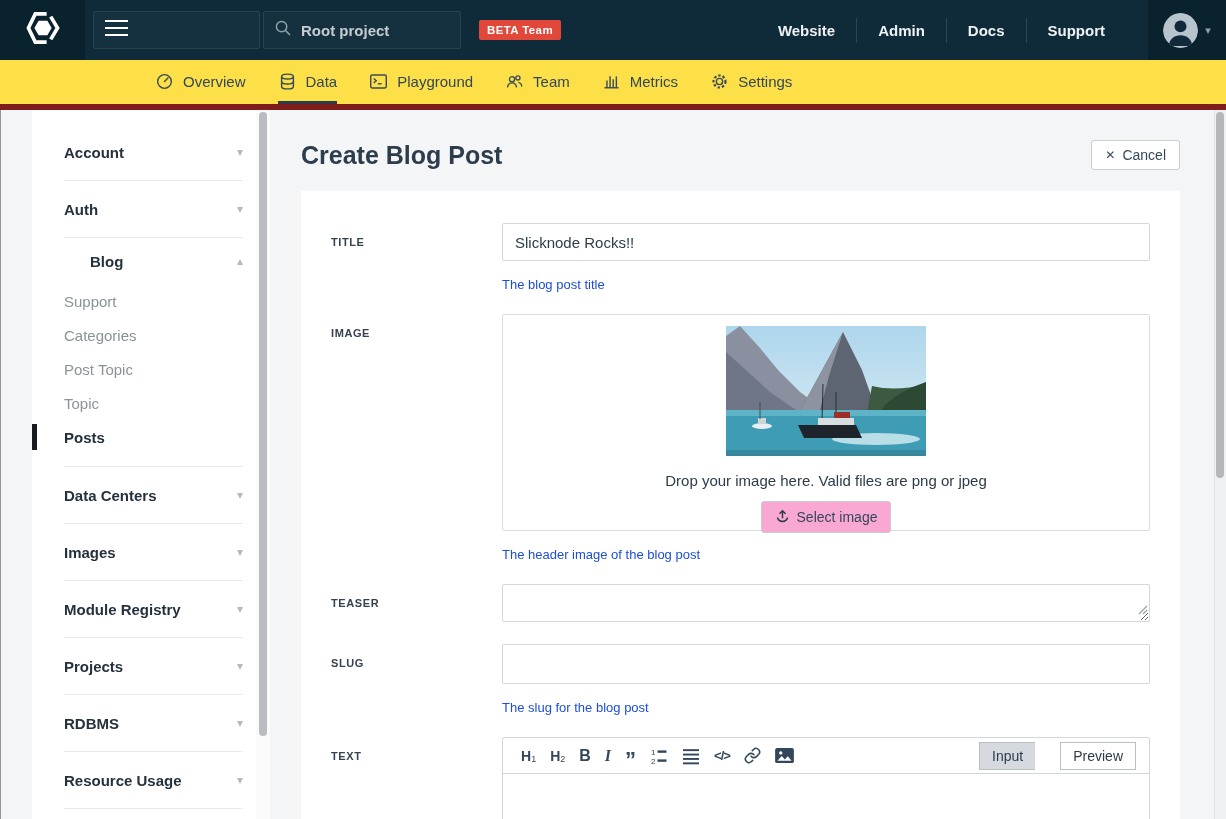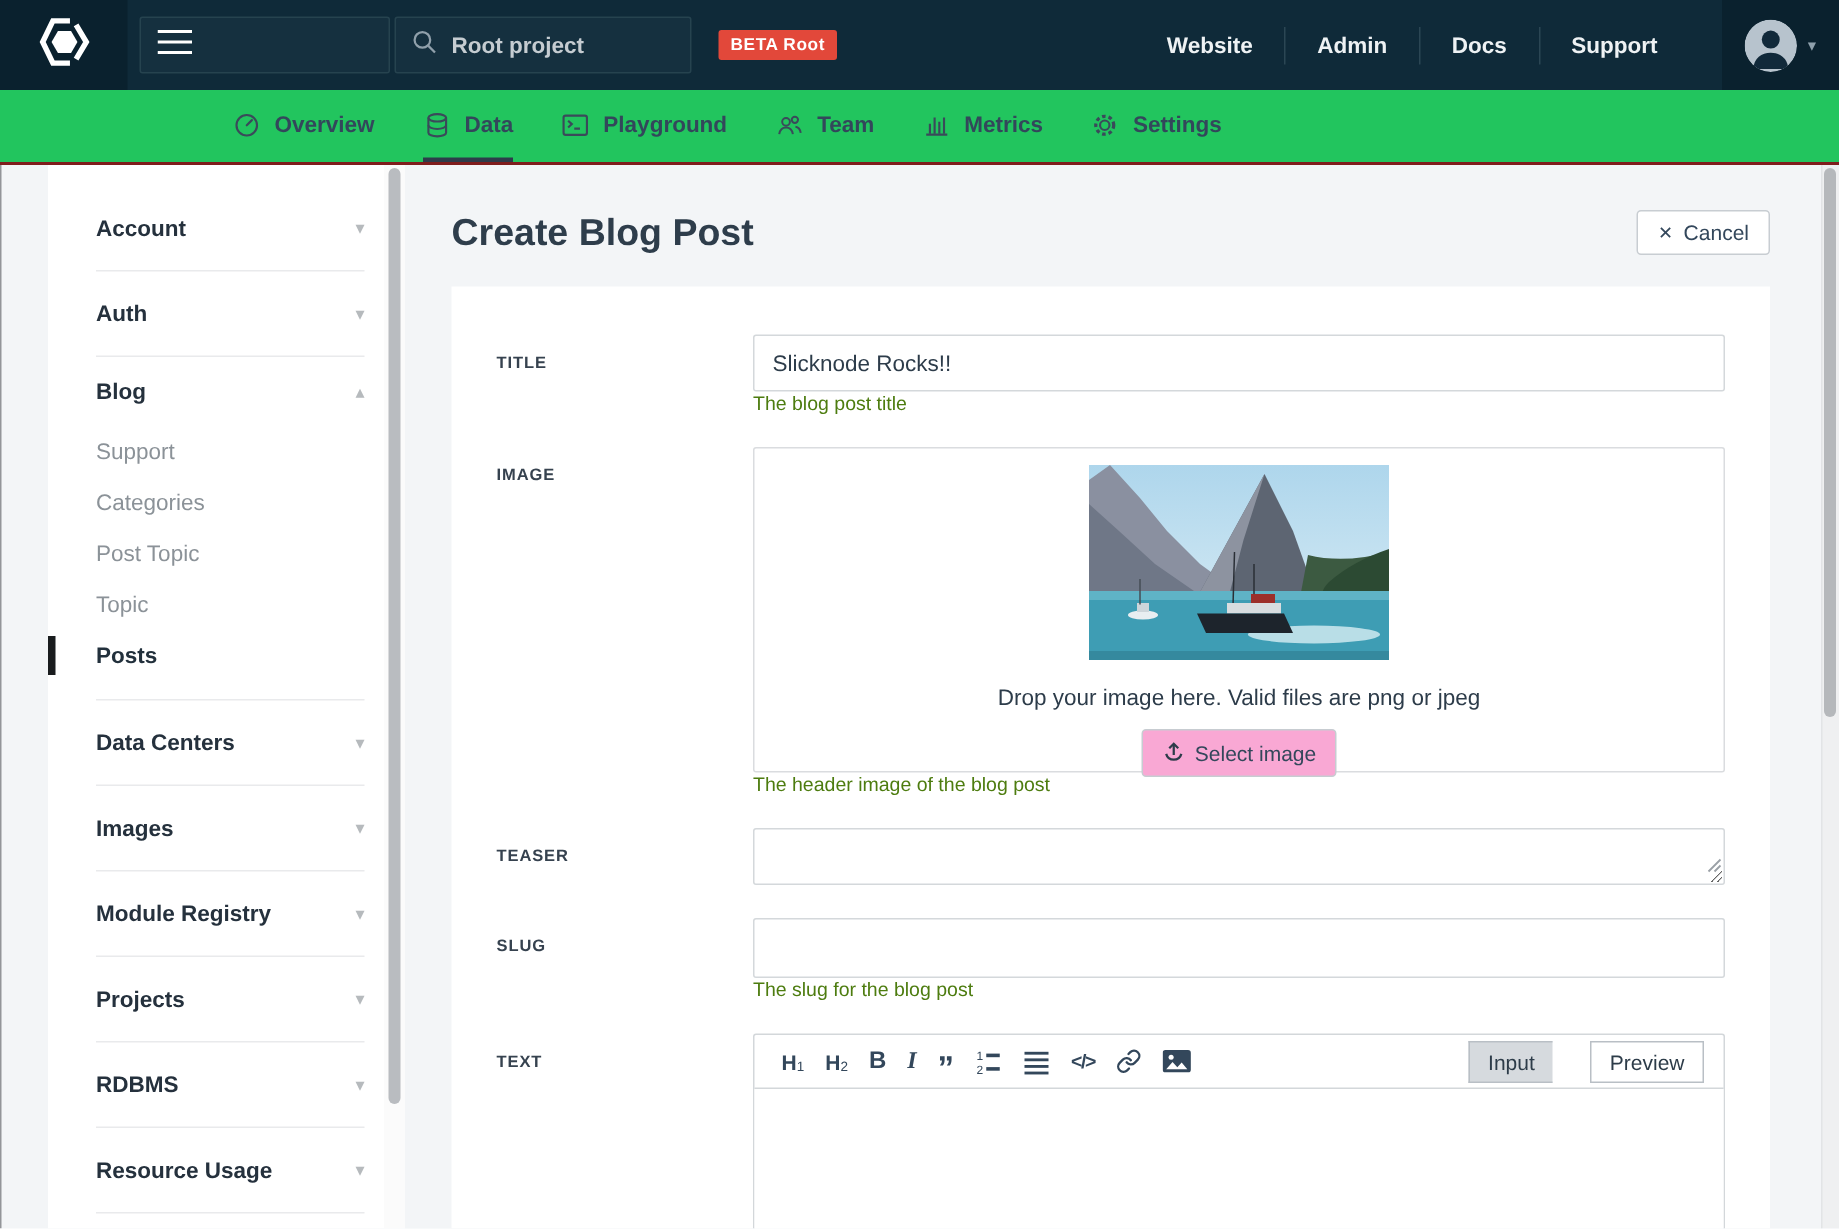--- a/index.html
+++ b/index.html
@@ -16,35 +16,35 @@
   .search-box input { background:transparent; border:none; outline:none; color:#c5ccd1; font-size:15px; font-weight:600; width:140px; margin-left:9px; font-family:Liberation Sans, sans-serif; }
   .beta { margin-left:18px; background:#e2483a; color:#fff; font-size:11.5px; font-weight:700; letter-spacing:.4px; padding:4px 8px; border-radius:2px; }
   .top-nav { margin-left:auto; display:flex; align-items:center; }
   .top-nav a { color:#eef2f4; font-size:15px; font-weight:600; text-decoration:none; padding:0 21px; cursor:pointer; }
   .vsep { width:1px; height:25px; background:#2b4654; }
   .avatar-block { width:78px; height:60px; margin-left:22px; background:#0a212e; display:flex; align-items:center; justify-content:center; gap:7px; cursor:pointer; }
   .avatar { width:35px; height:35px; border-radius:50%; overflow:hidden; display:block; }
   .caret { color:#8fa0ac; font-size:11px; }
 
   
-  .tabbar { height:50px; background:#22c55e; border-bottom:2px solid #7f1d1d; display:flex; align-items:stretch; gap:32px; padding-left:155px;font-weight:bold; }
+  .tabbar { height:50px; background:#fde047; border-bottom:6px solid #7f1d1d; display:flex; align-items:stretch; gap:32px; padding-left:155px; }
   .tab { display:flex; align-items:center; gap:9px; font-size:15px; color:#33475b; cursor:pointer; border-bottom:3px solid transparent; padding-top:2px; }
   .tab.active { border-bottom-color:#2d3c4a; }
   .tab svg { display:block; }
 
   
   .content { position:relative; display:flex; height:709px;padding-left:32px; }
   .content::before { content:""; position:absolute; left:0; top:0; bottom:0; width:1px; background:rgba(30,34,38,.45); z-index:6; }
 
   
   .sidebar-wrap { position:relative; width:238px; background:#fff; flex:none; }
   .sidebar-inner { width:224px; padding:14px 13px 0 32px; }
   .nav-sec { border-bottom:1px solid #e9eaec; }
   .sec-head { height:56px; display:flex; align-items:center; justify-content:space-between; cursor:pointer; }
-  .sec-head.expanded { height:46px; }
+  .sec-head.expanded { height:46px;margin-left:26px; }
   .sec-label { font-size:15px; font-weight:600; color:#25313d; }
   .chev { color:#b6babd; font-size:12px; }
   .sub-list { list-style:none; margin-bottom:12px; }
   .sub { position:relative; height:34px; display:flex; align-items:center; font-size:15px; color:#8b9298; cursor:pointer; }
   .sub.active { color:#22303c; font-weight:600; }
   .sub.active::before { content:""; position:absolute; left:-32px; top:4px; width:5px; height:26px; background:#191c1e; }
   .sb-scroll { position:absolute; top:0; right:0; width:14px; height:100%; background:#fbfbfb; }
   .sb-thumb { position:absolute; top:2px; right:3px; width:8px; height:624px; background:#b9bcc0; border-radius:4px; }
 
   
@@ -53,21 +53,21 @@
   .page-head h1 { font-size:25px; font-weight:600; color:#2e3d4b; }
   .btn { display:inline-flex; align-items:center; gap:7px; background:#fff; border:1px solid #c8cdd2; border-radius:3px; font-size:14px; color:#33475b; padding:6px 13px; cursor:pointer; font-family:inherit; }
   .btn .x { font-size:12px; }
 
   .card { background:#fff; min-height:800px; padding:32px 30px 40px 30px; }
   .frow { display:flex; margin-bottom:22px; }
   .flabel { width:171px; flex:none; padding-top:13px; font-size:11px; font-weight:600; letter-spacing:.6px; color:#36424f; }
   .fctrl { flex:1; min-width:0; }
   .tinput { width:100%; height:38px; border:1px solid #d4d8db; border-radius:2px; padding:0 12px; font-size:15px; color:#2d3c4a; font-family:inherit; outline:none; background:#fff; }
   .tinput.tall { height:40px; }
-  .help { margin-top:0; font-size:13px; color:#4d7c0f; }
+  .help { margin-top:16px; font-size:13px; color:#1d4ed8; }
 
   .dropzone { border:1px solid #dadcdf; border-radius:2px; height:217px; display:flex; flex-direction:column; align-items:center; justify-content:flex-start; padding-top:11px; background:#fff; }
   .drop-text { margin-top:12px; font-size:15px; color:#2d3c4a; }
   .sel-btn { margin-top:12px; background:#f9a8d4; border:1px solid #c7ccd1; }
 
   .ta-wrap { position:relative; }
   textarea.teaser { width:100%; height:38px; border:1px solid #d4d8db; border-radius:2px; padding:8px 12px; font-size:15px; color:#2d3c4a; font-family:inherit; resize:vertical; outline:none; display:block; }
   .resize-grip { position:absolute; right:2px; bottom:3px; pointer-events:none; }
 
   .editor { border:1px solid #d3d7da; border-radius:2px; background:#fff; }
@@ -118,21 +118,21 @@
     <div class="hbox search-box">
       <span>
         <svg width="18" height="18" viewBox="0 0 18 18" fill="none" stroke="#90a0ab" stroke-width="1.5">
           <circle cx="7.6" cy="7.6" r="5.2"></circle>
           <line x1="11.6" y1="11.6" x2="16" y2="16"></line>
         </svg>
       </span>
       <input value="Root project" style="">
     </div>
 
-    <span class="beta">BETA Root</span>
+    <span class="beta">BETA Team</span>
 
     <nav class="top-nav">
       <a>Website</a>
       <span class="vsep"></span>
       <a>Admin</a>
       <span class="vsep"></span>
       <a>Docs</a>
       <span class="vsep"></span>
       <a>Support</a>
     </nav>

